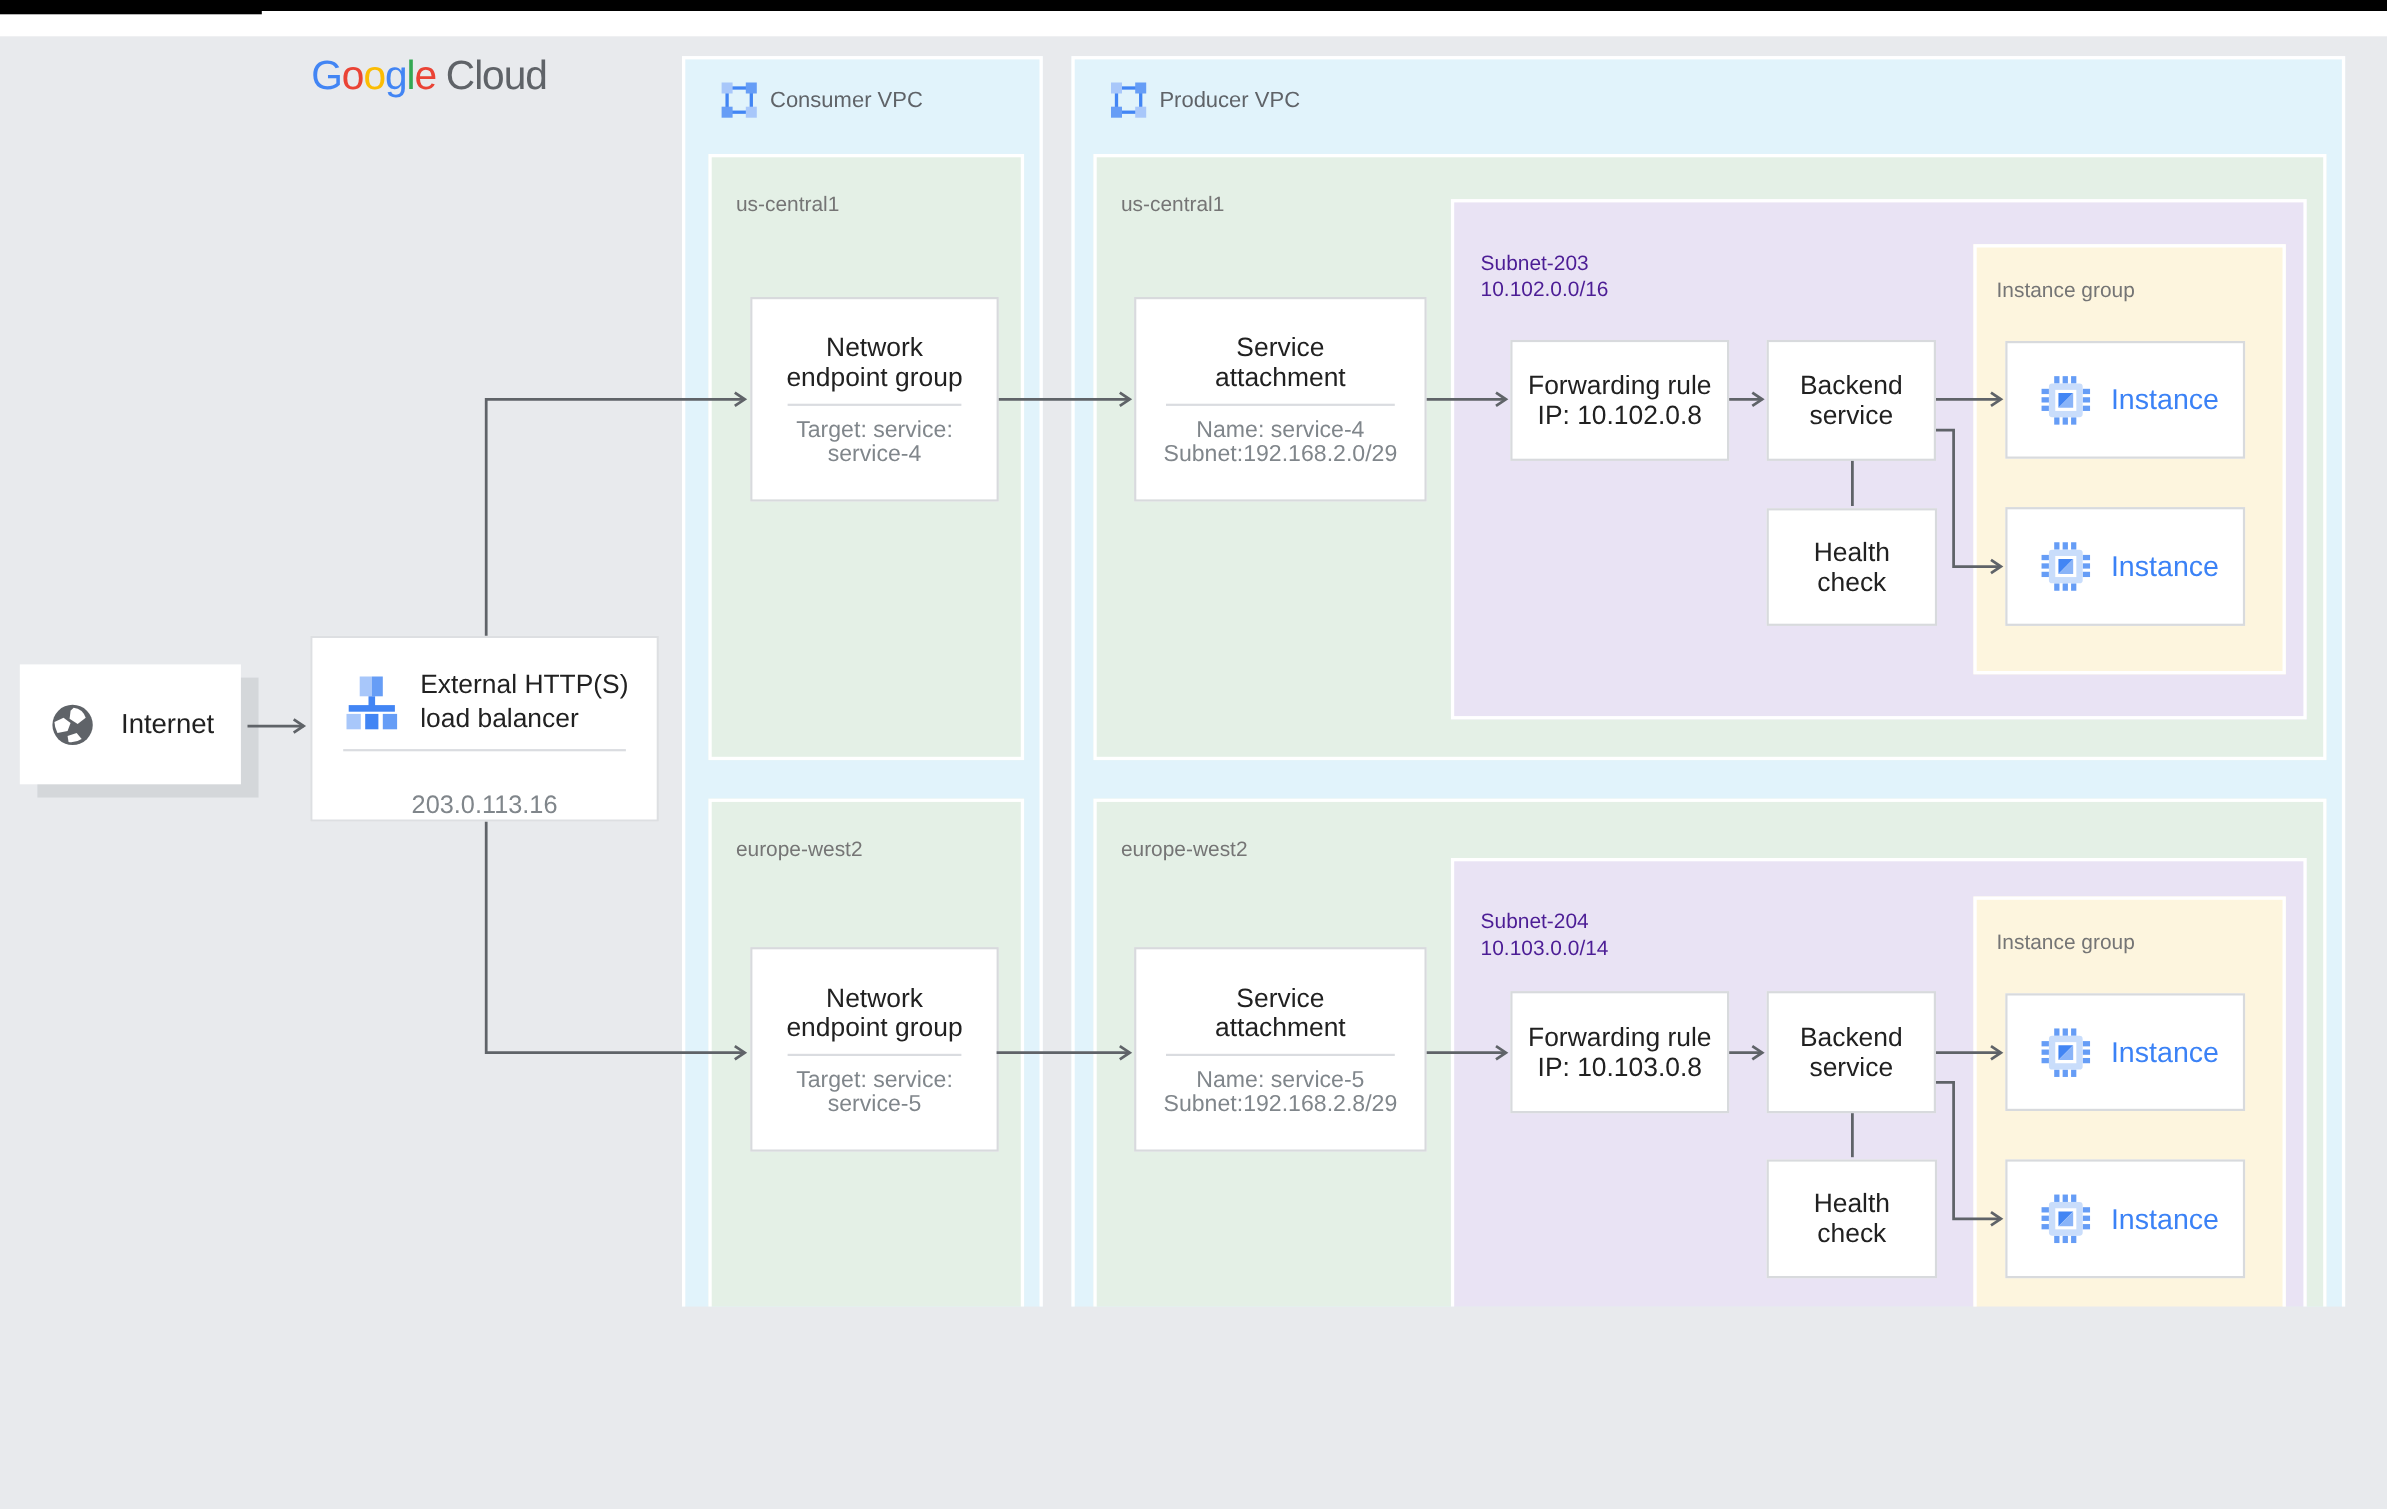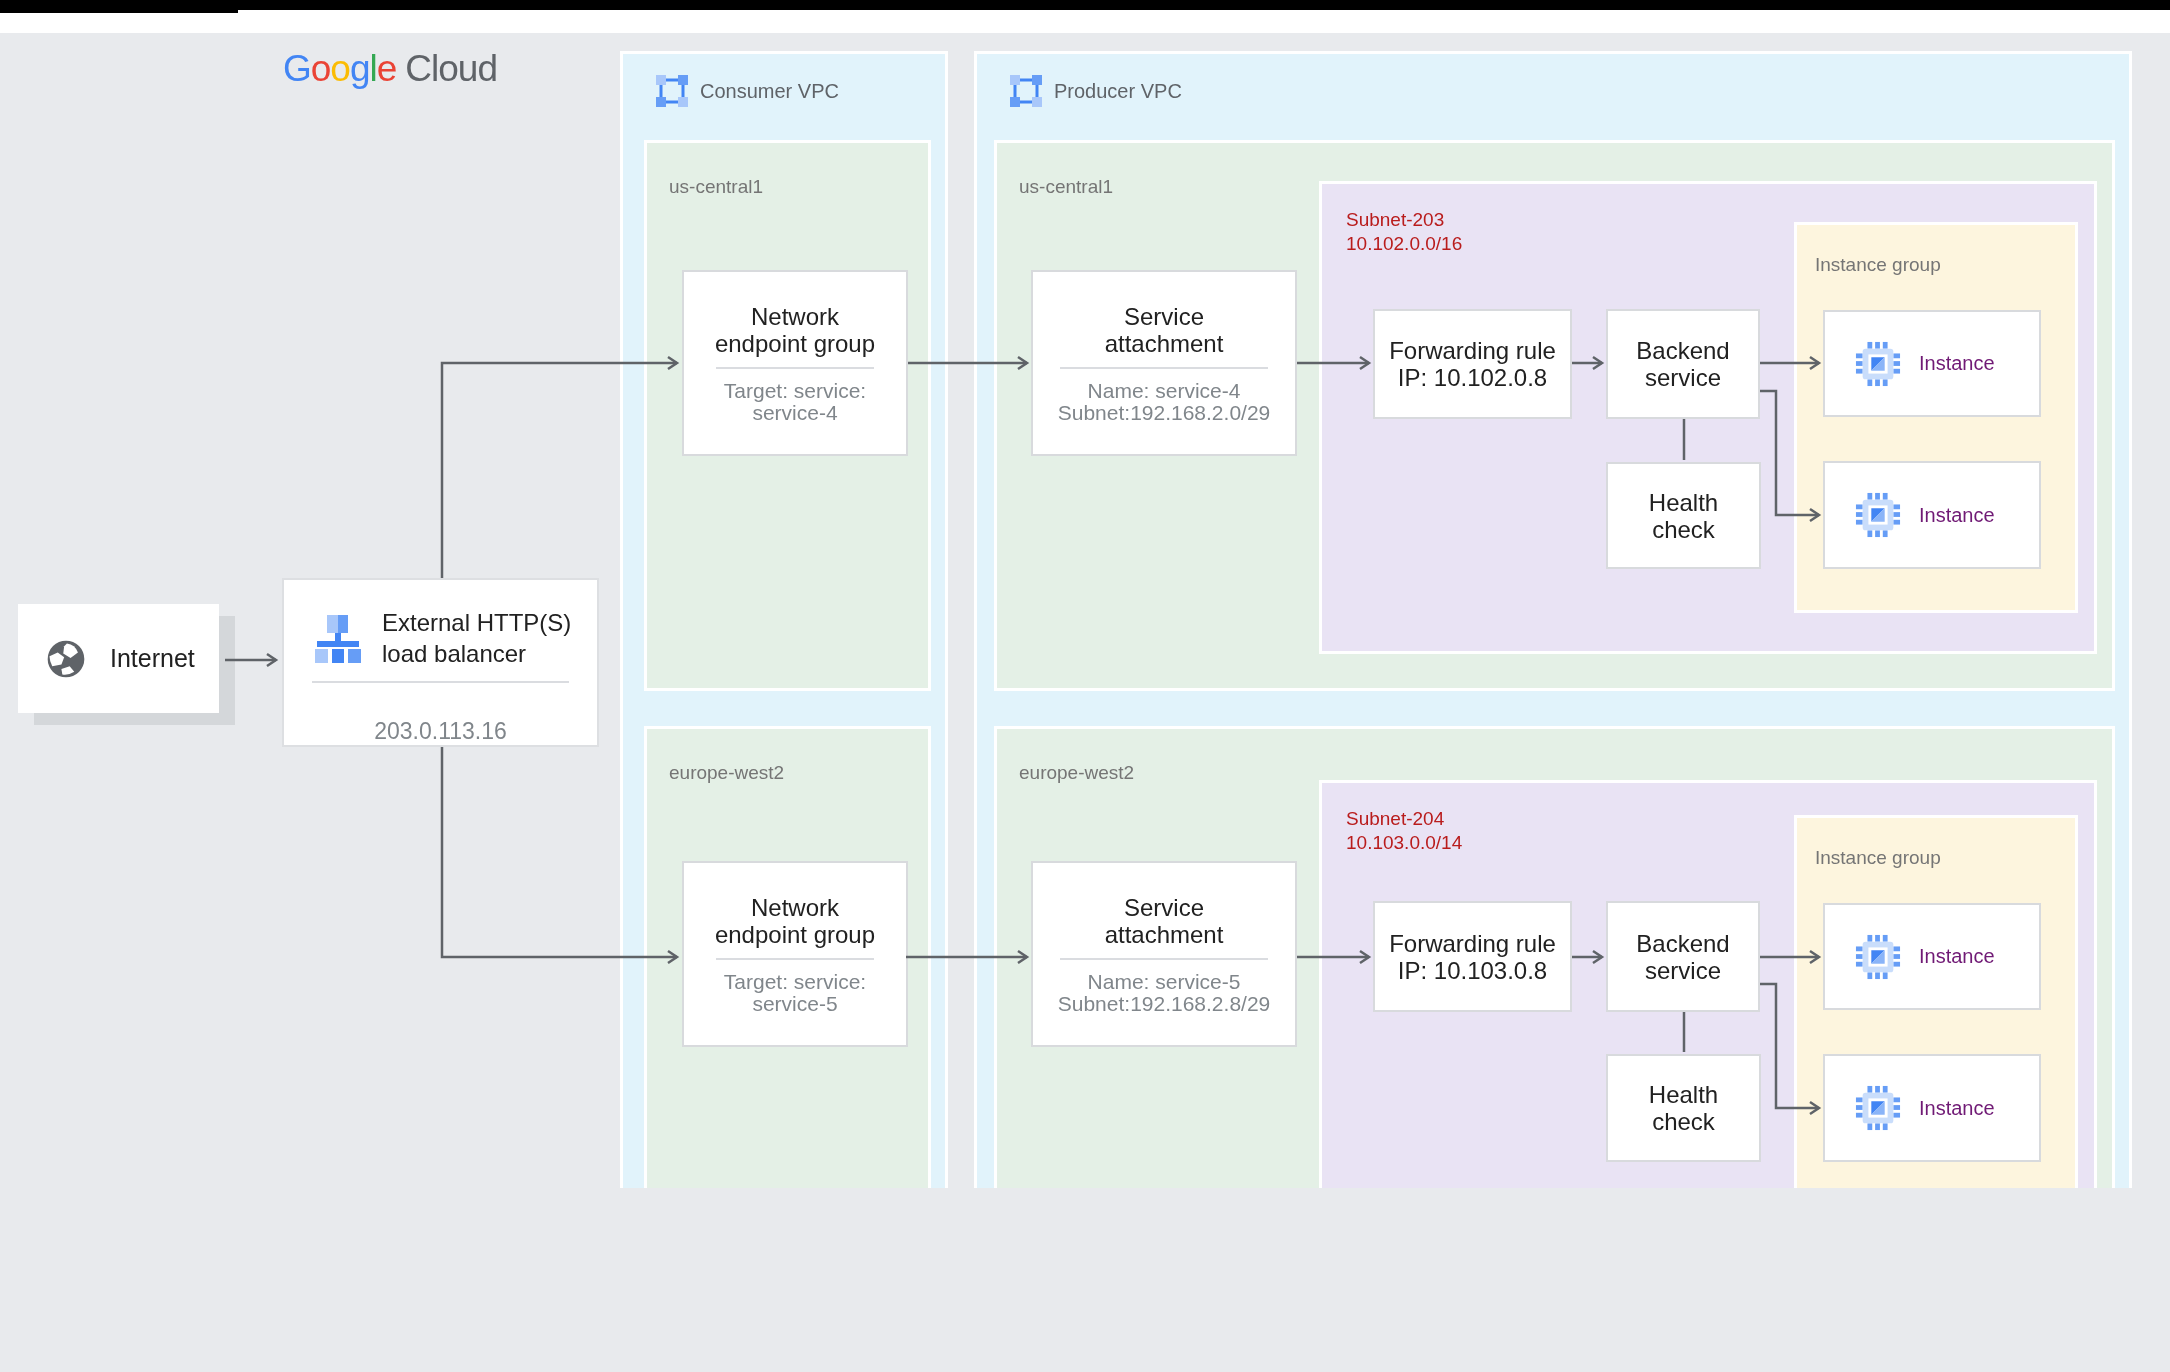--- a/index.html
+++ b/index.html
@@ -15,33 +15,33 @@
   .logo .cloud{color:#5F6368;margin-left:9px;}
 
   .panel{background:#E1F3FB;border:3px solid #FFFFFF;}
   .vpc-header{display:flex;align-items:center;gap:11px;padding:20px 0 0 32px;}
   .vpc-label{font-size:20px;color:#5F6368;}
 
   .region{background:#E4F0E6;border:3px solid #FFFFFF;}
   .region-label{font-size:19px;color:#757575;padding:33px 0 0 22px;}
 
   .subnet{background:#E9E3F4;border:3px solid #FFFFFF;}
-  .subnet-label{font-size:19px;line-height:24px;color:#b91c1c;padding:24px 0 0 24px;}
+  .subnet-label{font-size:19px;line-height:24px;color:#4c1d95;padding:24px 0 0 24px;margin-top:20px;}
 
   .igroup{background:#FDF5DE;border:3px solid #FFFFFF;}
   .igroup-label{font-size:19px;color:#757575;padding:29px 0 0 18px;}
 
   .node{background:#FFFFFF;border:2px solid #D8DADD;display:flex;flex-direction:column;
         align-items:center;justify-content:center;text-align:center;}
   .node-title{font-size:24px;line-height:27px;color:#212121;}
   .node-sub{font-size:21px;line-height:22px;color:#80868B;}
   .divider{border-top:2px solid #DADCE0;margin:10px auto 11px;}
 
   .inst{flex-direction:row;justify-content:flex-start;padding-left:30px;gap:18px;}
-  .inst-label{font-size:20px;color:#701a75;}
+  .inst-label{font-size:26px;color:#3b82f6;}
 
   .inet{flex-direction:row;justify-content:flex-start;padding-left:26px;gap:22px;border:none;
         box-shadow:16px 12px 0 rgba(95,99,104,0.14);}
   .inet-label{font-size:25px;color:#212121;}
 
   .lb{align-items:stretch;justify-content:center;border:2px solid #DDDFE2;}
   .lb-head{display:flex;align-items:center;gap:18px;padding:26px 0 0 28px;}
   .lb-title{font-size:24px;line-height:31px;color:#212121;text-align:left;}
   .lb-div{border-top:2px solid #DADCE0;margin:12px 28px 0 28px;}
   .lb-ip{font-size:23px;color:#80868B;text-align:center;margin-top:35px;}

